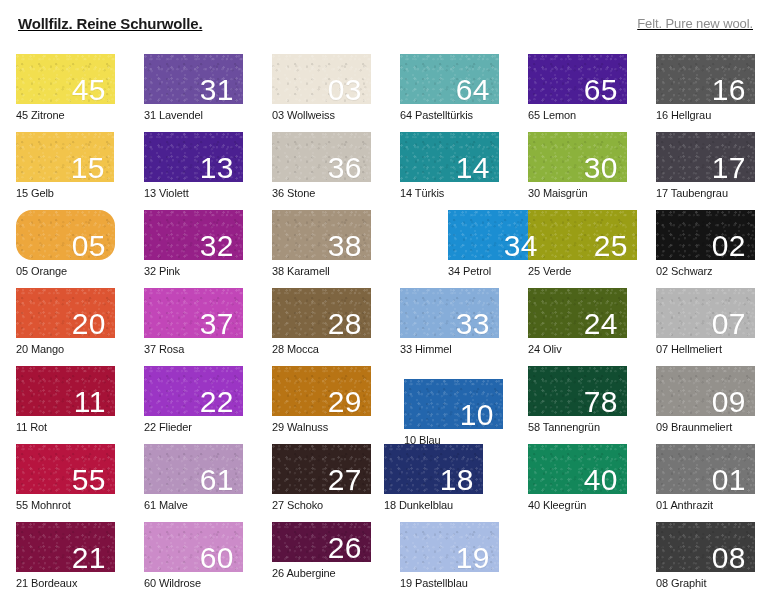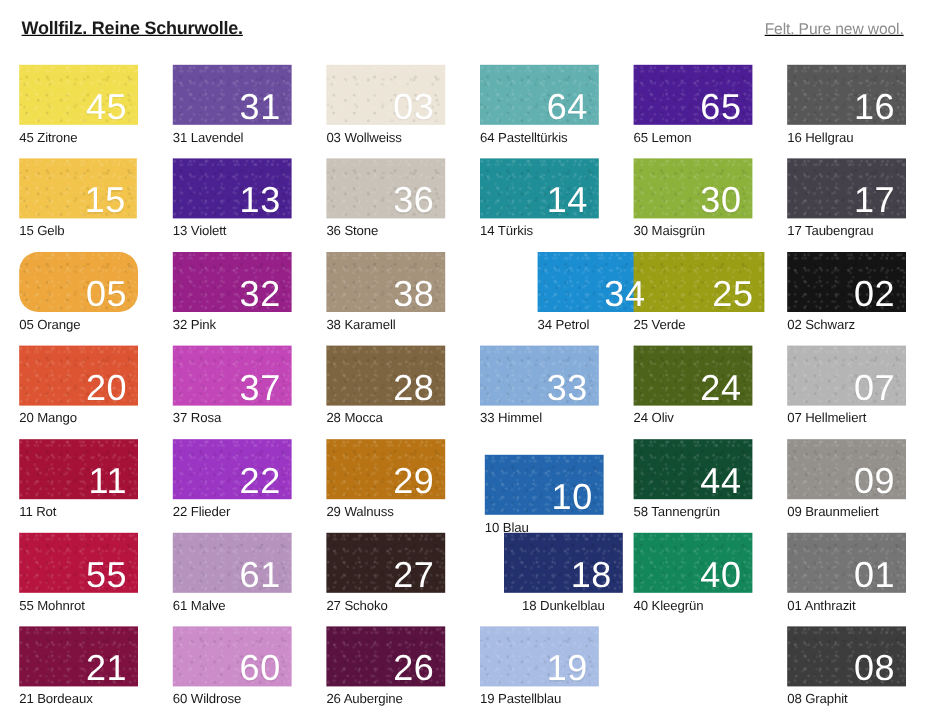--- a/index.html
+++ b/index.html
@@ -273,21 +273,21 @@
         <div class="label">29 Walnuss</div>
       </div>
       <div class="cell" style="left: 388px; top: 312px; margin-top: 13px;">
         <div class="swatch" style="background: rgb(35, 102, 173); width: 99px; height: 50px;">
           <span class="swatch-number">10</span>
         </div>
         <div class="label">10 Blau</div>
       </div>
       <div class="cell" style="left: 512px; top: 312px;">
         <div class="swatch" style="background: rgb(17, 77, 49); width: 99px; height: 50px;">
-          <span class="swatch-number">44</span>
+          <span class="swatch-number">78</span>
         </div>
         <div class="label">58 Tannengrün</div>
       </div>
       <div class="cell" style="left: 640px; top: 312px;">
         <div class="swatch" style="background: rgb(148, 145, 140); width: 99px; height: 50px;">
           <span class="swatch-number">09</span>
         </div>
         <div class="label">09 Braunmeliert</div>
       </div>
       <div class="cell" style="left: 0px; top: 390px;">
@@ -301,21 +301,21 @@
           <span class="swatch-number">61</span>
         </div>
         <div class="label">61 Malve</div>
       </div>
       <div class="cell" style="left: 256px; top: 390px;">
         <div class="swatch" style="background: rgb(51, 34, 32); width: 99px; height: 50px;">
           <span class="swatch-number">27</span>
         </div>
         <div class="label">27 Schoko</div>
       </div>
-      <div class="cell" style="left: 404px; top: 390px; text-align: center;">
+      <div class="cell" style="left: 368px; top: 390px;">
         <div class="swatch" style="background: rgb(34, 48, 109); width: 99px; height: 50px;">
           <span class="swatch-number">18</span>
         </div>
         <div class="label">18 Dunkelblau</div>
       </div>
       <div class="cell" style="left: 512px; top: 390px;">
         <div class="swatch" style="background: rgb(19, 135, 90); width: 99px; height: 50px;">
           <span class="swatch-number">40</span>
         </div>
         <div class="label">40 Kleegrün</div>
@@ -332,21 +332,21 @@
         </div>
         <div class="label">21 Bordeaux</div>
       </div>
       <div class="cell" style="left: 128px; top: 468px;">
         <div class="swatch" style="background: rgb(204, 139, 201); width: 99px; height: 50px;">
           <span class="swatch-number">60</span>
         </div>
         <div class="label">60 Wildrose</div>
       </div>
       <div class="cell" style="left: 256px; top: 468px;">
-        <div class="swatch" style="background: rgb(90, 19, 64); width: 99px; height: 50px;">
+        <div class="swatch" style="background: rgb(90, 19, 64); width: 99px; height: 40px;">
           <span class="swatch-number">26</span>
         </div>
         <div class="label">26 Aubergine</div>
       </div>
       <div class="cell" style="left: 384px; top: 468px;">
         <div class="swatch" style="background: rgb(168, 188, 228); width: 99px; height: 50px;">
           <span class="swatch-number">19</span>
         </div>
         <div class="label">19 Pastellblau</div>
       </div>

